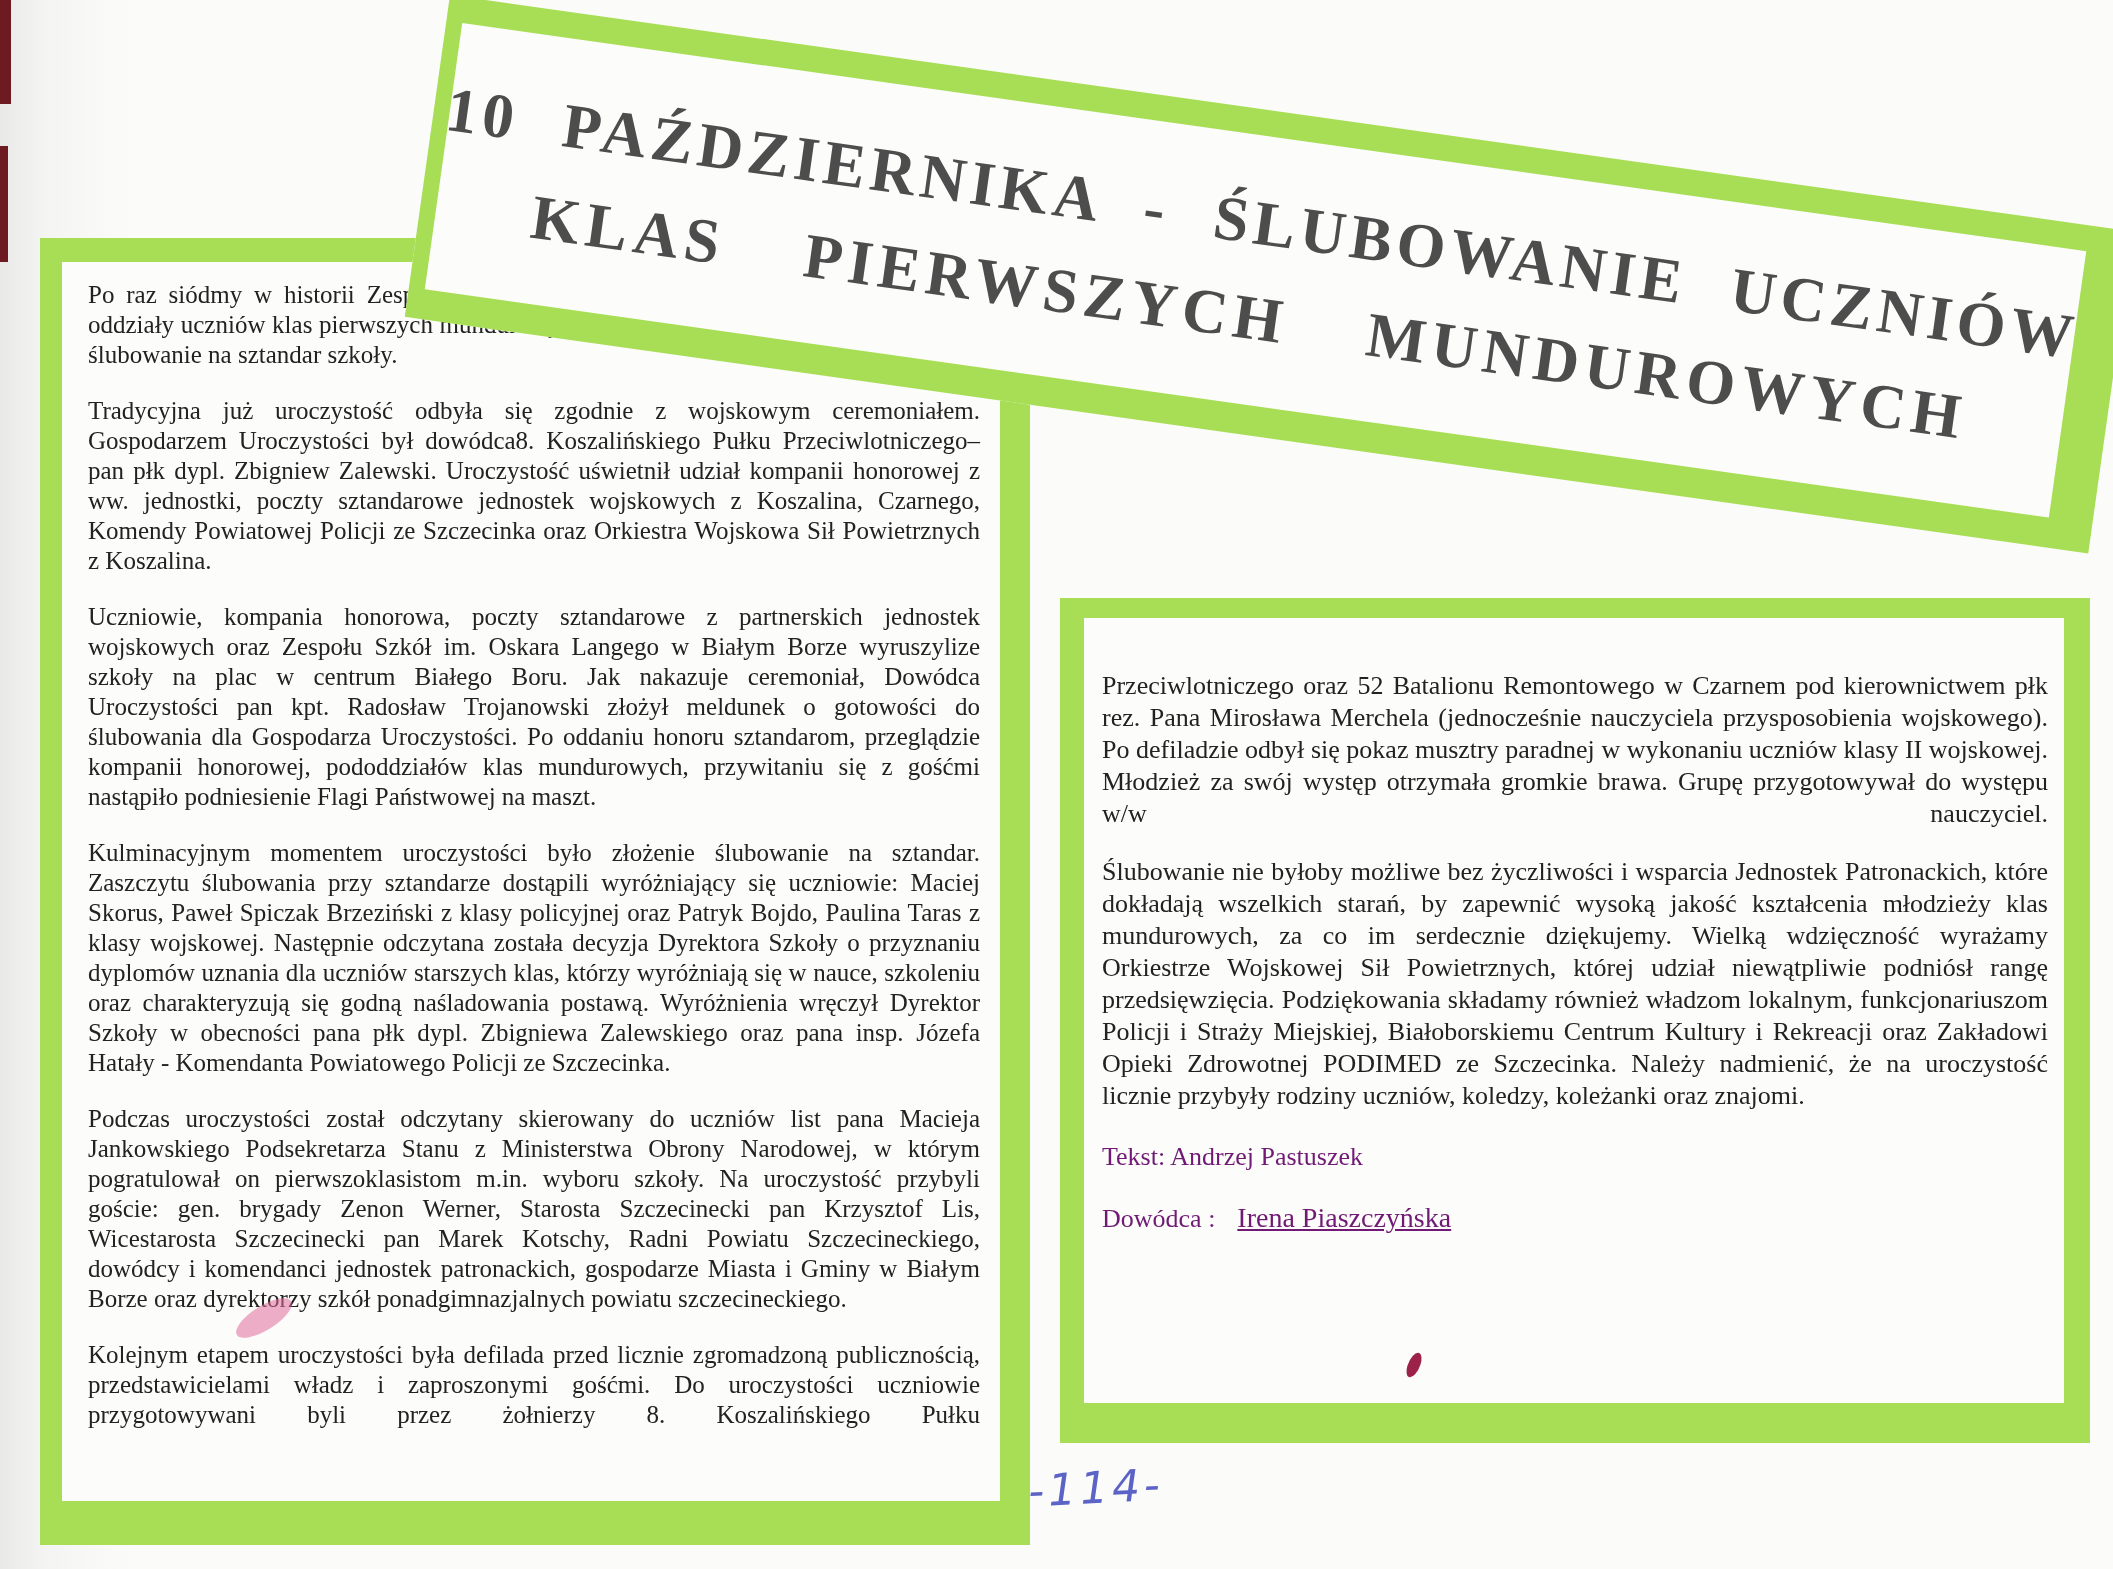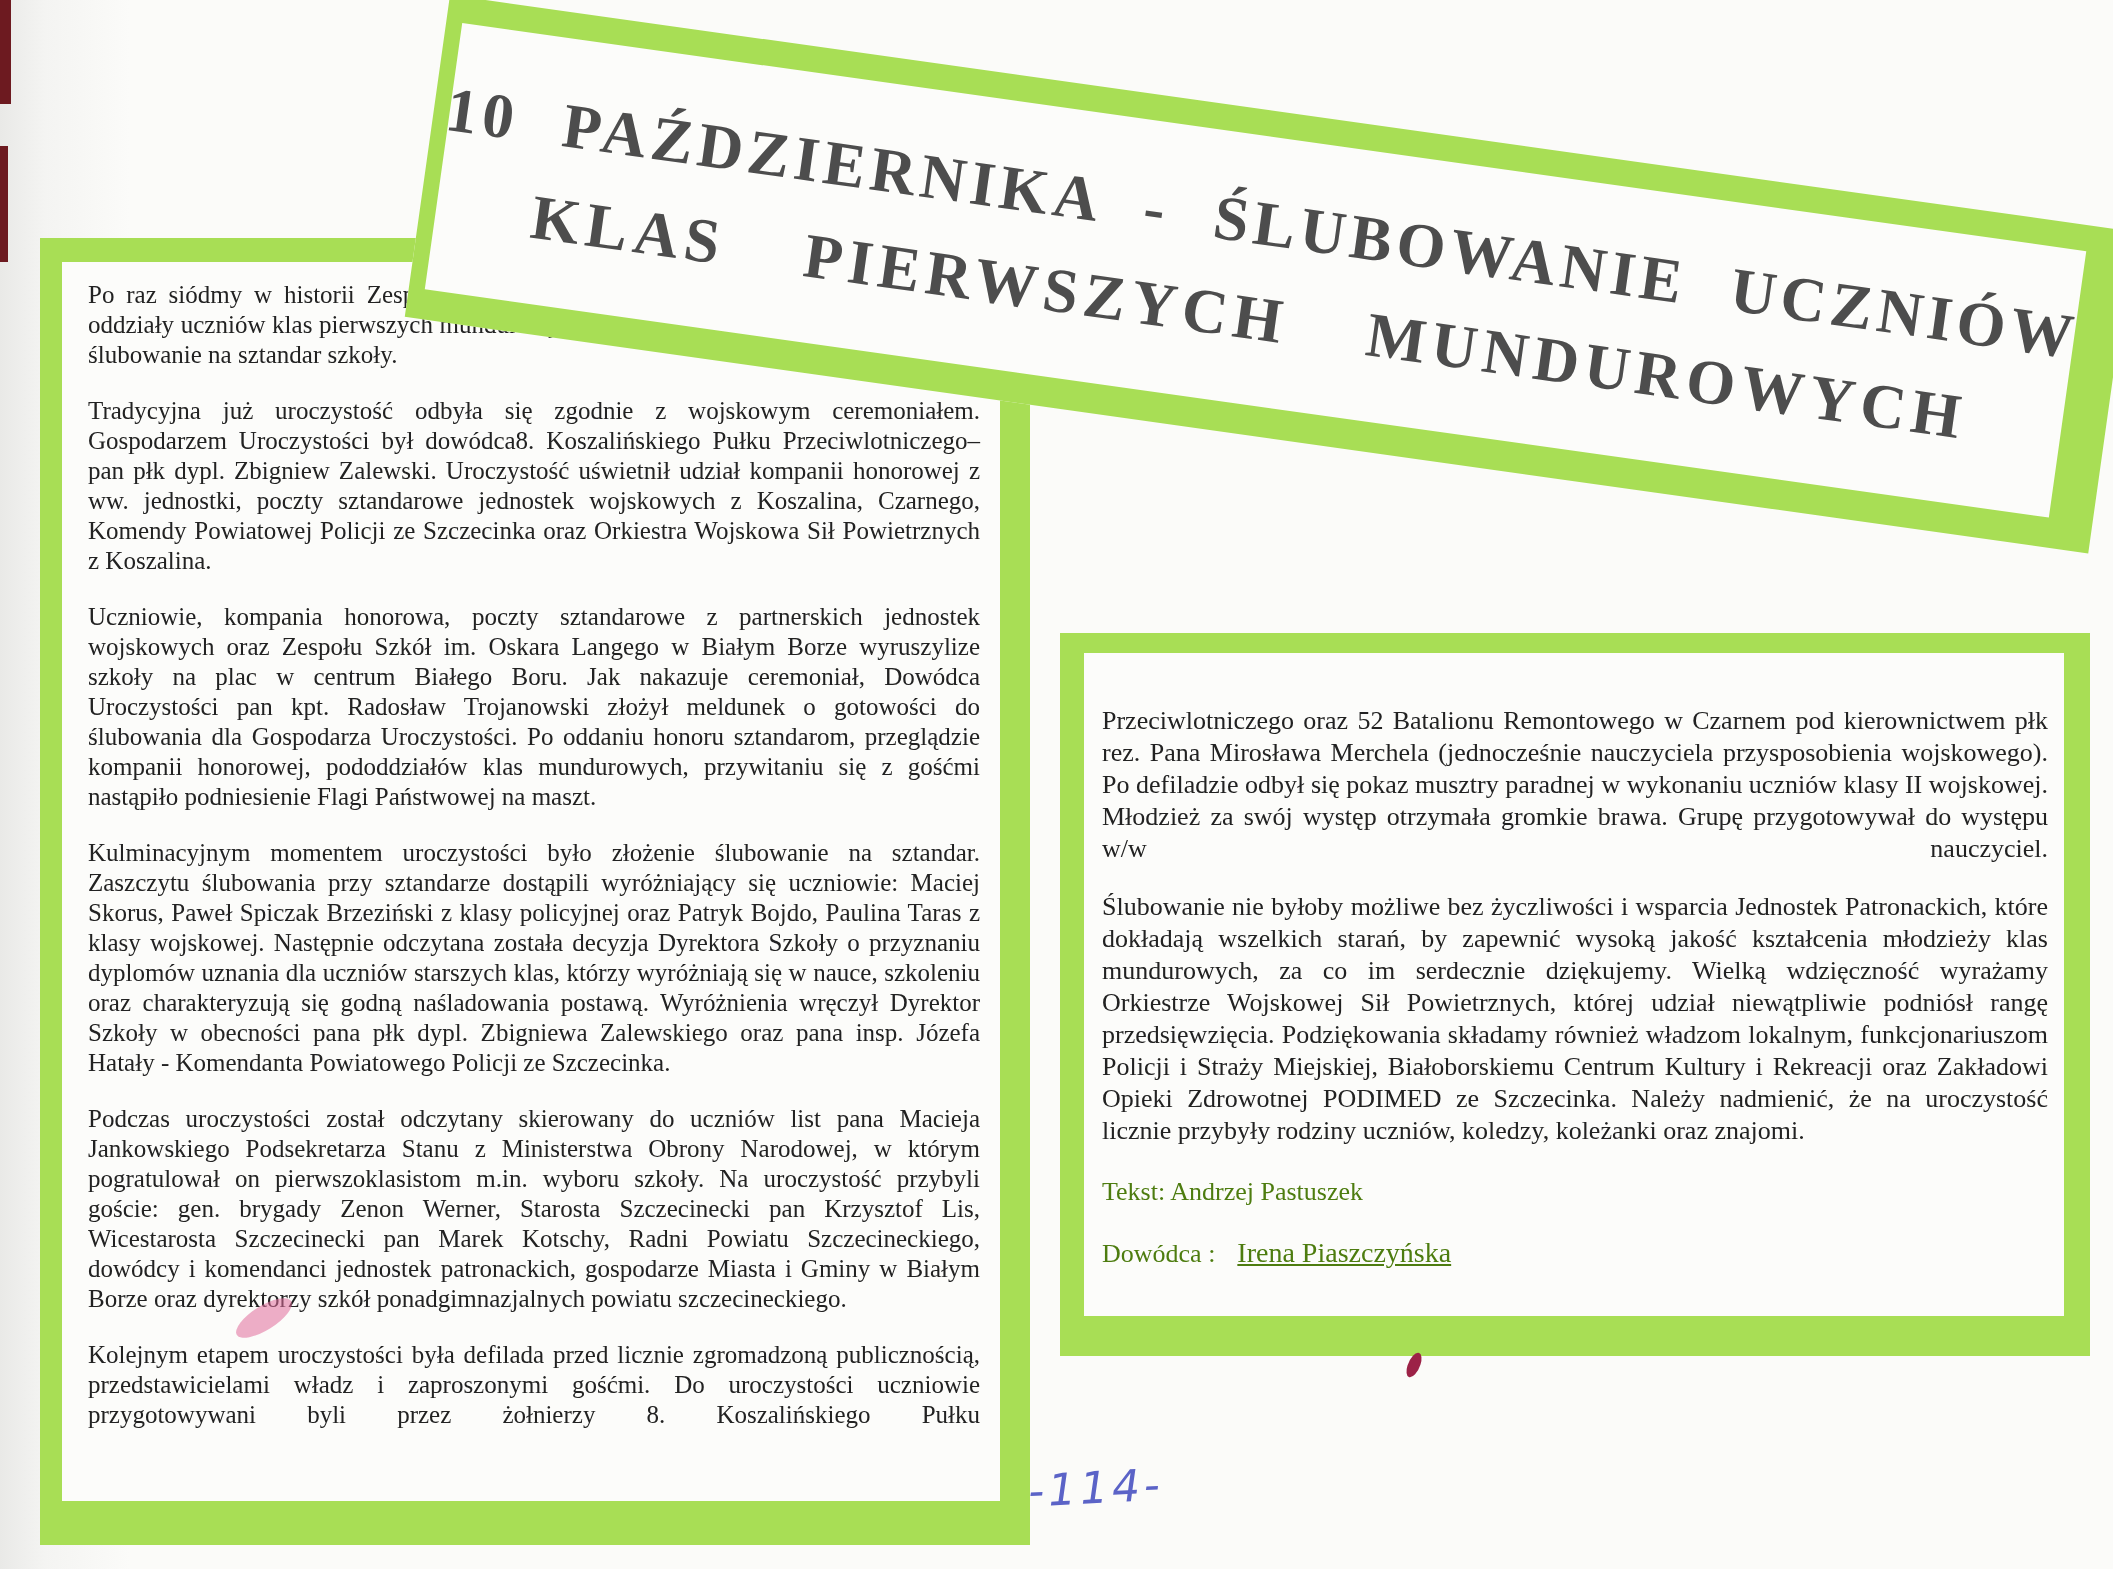--- a/index.html
+++ b/index.html
@@ -12,33 +12,32 @@
   .article-block{
     position:absolute;box-sizing:border-box;background:#fcfcfa;
     border-style:solid;border-color:#a8de55;z-index:10;overflow:hidden;
   }
   .left-block{
     left:40px;top:238px;width:990px;height:1307px;
     border-width:24px 30px 44px 22px;
     padding:18px 20px 0 26px;
   }
   .right-block{
-    left:1060px;top:598px;width:1030px;height:723px;
+    left:1060px;top:598px;width:1030px;height:845px;
     border-width:20px 26px 40px 24px;
     padding:52px 16px 0 18px;
-    margin-top:35px;
   }
   .body-par{
     margin:0 0 26px 0;color:#222222;
     font-size:25px;line-height:30px;text-align:justify;
   }
   .right-block .body-par{font-size:26px;line-height:32px;}
   .cont-par{text-align-last:justify;}
   
-  .credit-line{margin:30px 0 0 0;font-size:26px;color:#4d7c0f;}
+  .credit-line{margin:30px 0 0 0;font-size:26px;color:#701a75;}
   .credit-name{font-size:28px;margin-left:22px;text-decoration:underline;}
   
   .banner{
     position:absolute;left:450px;top:-5px;width:1700px;height:325px;
     transform:rotate(8deg);transform-origin:0 0;box-sizing:border-box;
     background:#fcfcfa;border-style:solid;border-color:#a8de55;
     border-width:26px 44px 30px 16px;z-index:30;
     display:flex;flex-direction:column;align-items:center;justify-content:center;gap:22px;
   }
   .headline-line{font-weight:bold;color:#4d4d4d;white-space:nowrap;}

